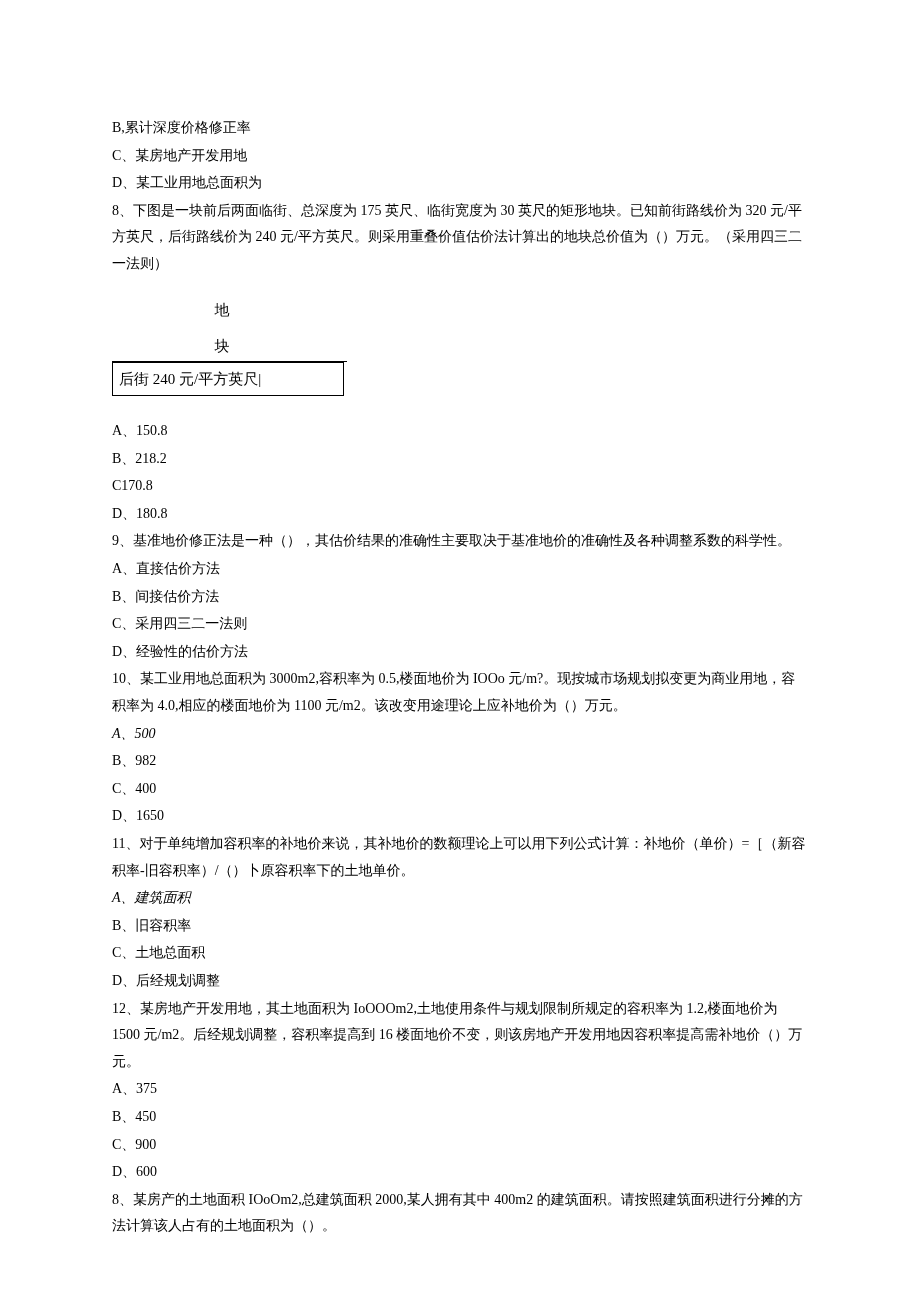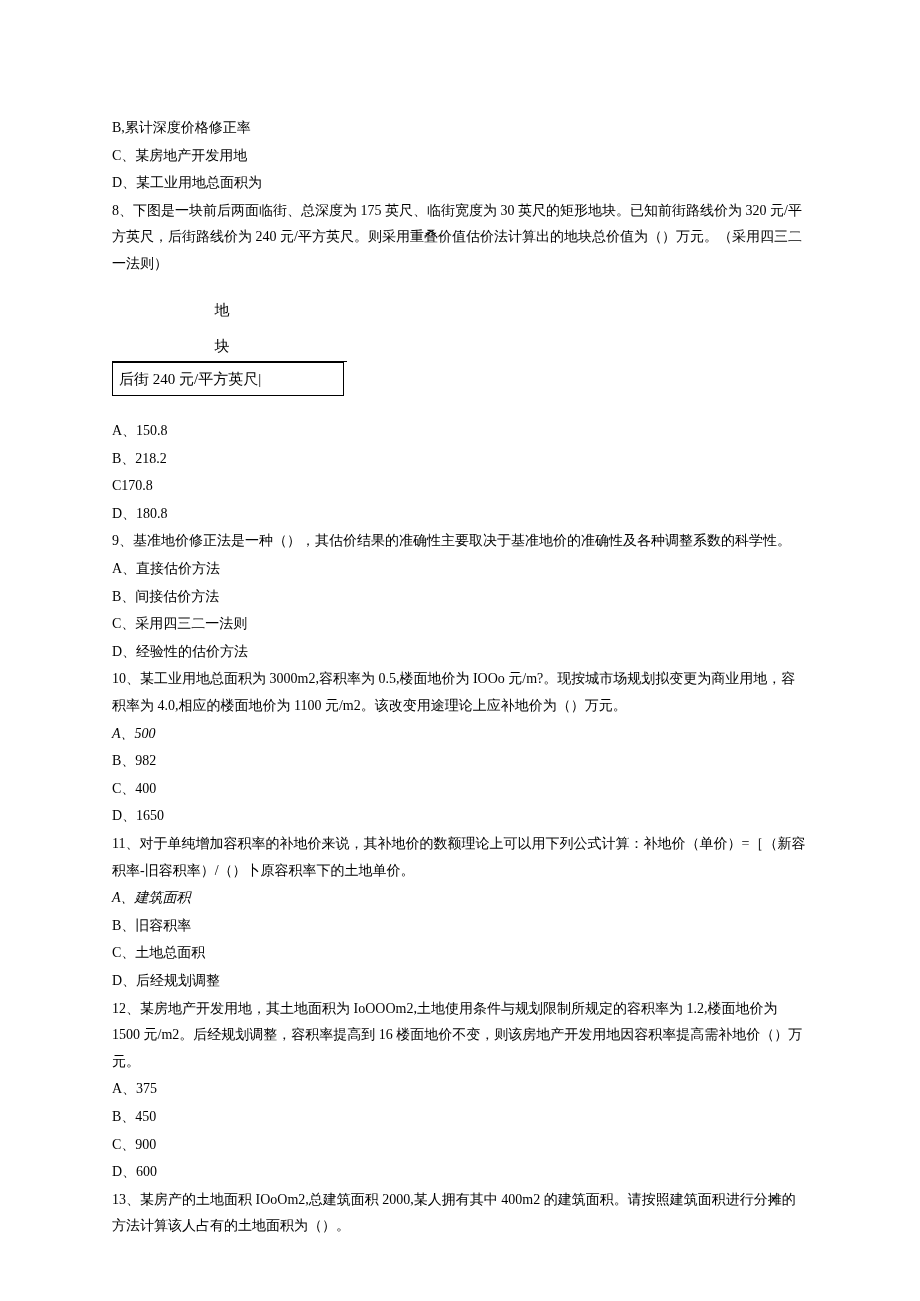--- a/index.html
+++ b/index.html
@@ -93,13 +93,13 @@
 <div class="line">B、旧容积率</div>
 <div class="line">C、土地总面积</div>
 <div class="line">D、后经规划调整</div>
 
 <div class="line">12、某房地产开发用地，其土地面积为 IoOOOm2,土地使用条件与规划限制所规定的容积率为 1.2,楼面地价为 1500 元/m2。后经规划调整，容积率提高到 16 楼面地价不变，则该房地产开发用地因容积率提高需补地价（）万元。</div>
 <div class="line">A、375</div>
 <div class="line">B、450</div>
 <div class="line">C、900</div>
 <div class="line">D、600</div>
 
-<div class="line">13、某房产的土地面积 IOoOm2,总建筑面积 2000,某人拥有其中 400m2 的建筑面积。请按照建筑面积进行分摊的方法计算该人占有的土地面积为（）。</div>
+<div class="line">8、某房产的土地面积 IOoOm2,总建筑面积 2000,某人拥有其中 400m2 的建筑面积。请按照建筑面积进行分摊的方法计算该人占有的土地面积为（）。</div>
 
 </body></html>

